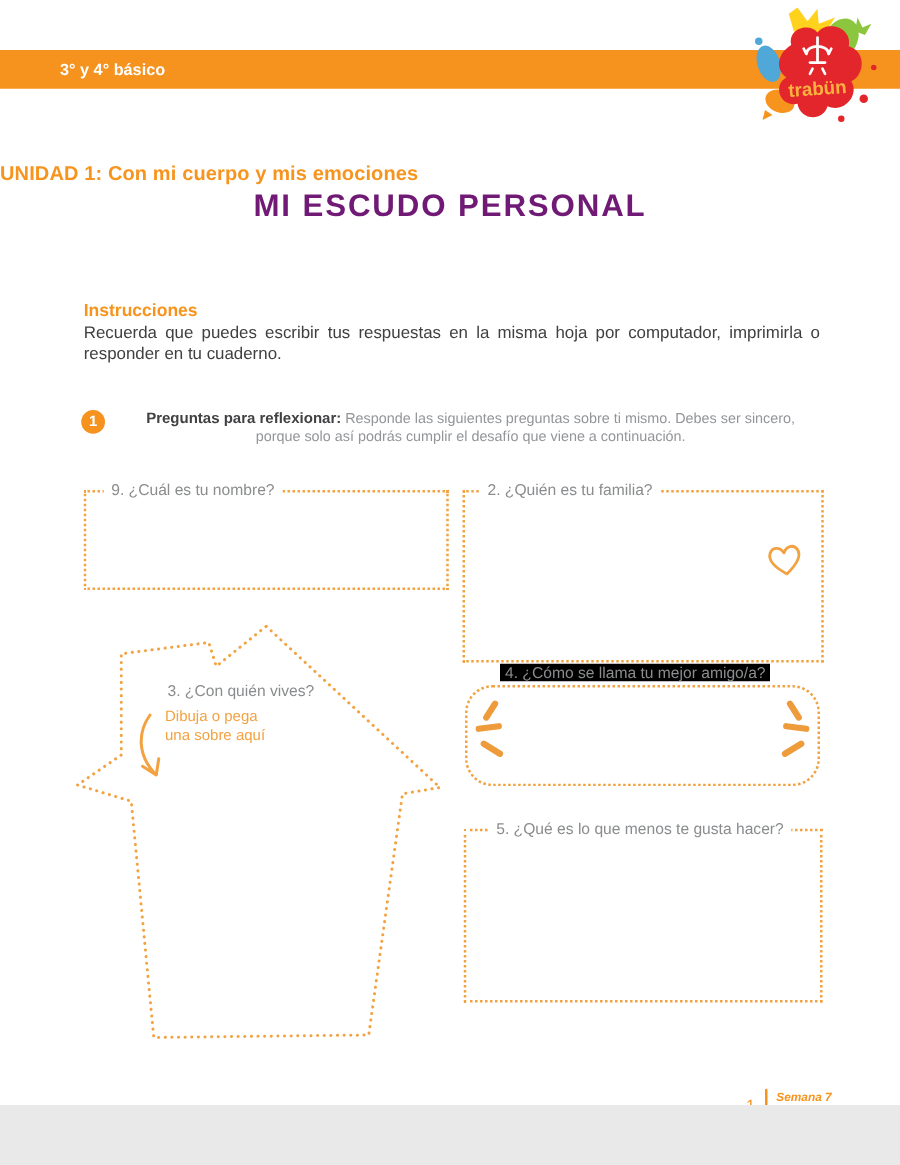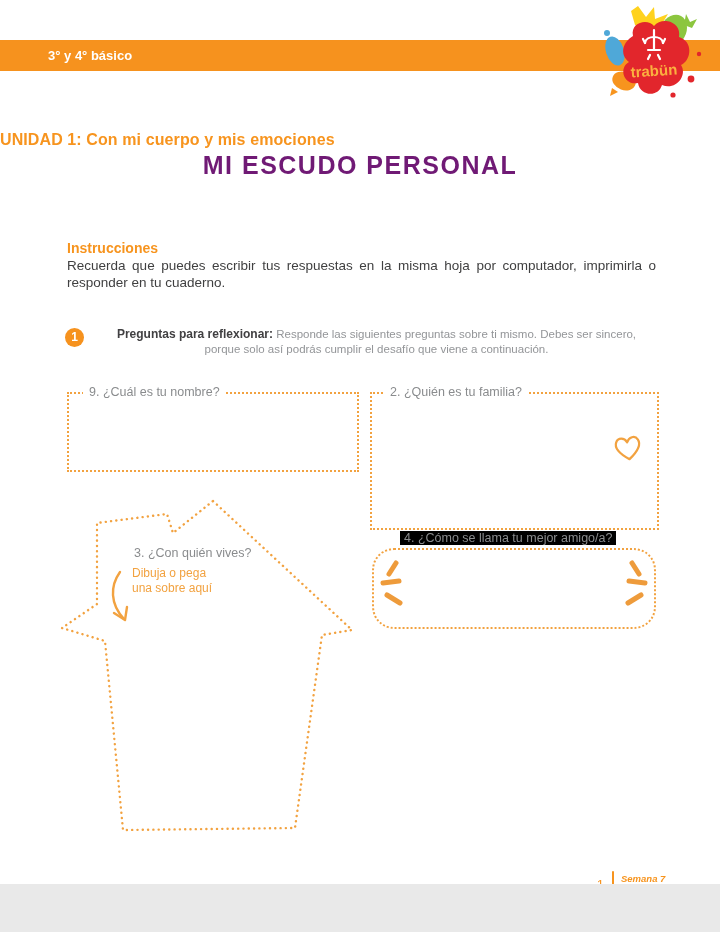--- a/index.html
+++ b/index.html
@@ -129,20 +129,23 @@
         <line x1="22" y1="13" x2="15" y2="24"></line>
         <line x1="9" y1="33" x2="25" y2="31"></line>
         <line x1="13" y1="45" x2="26" y2="53"></line>
         <line x1="258" y1="13" x2="265" y2="24"></line>
         <line x1="271" y1="33" x2="255" y2="31"></line>
         <line x1="267" y1="45" x2="254" y2="53"></line>
       </g>
     </svg>
   </div>
 
+  <div class="dot-box box5">
+    <span class="box-label" style="left:18px;">5. ¿Qué es lo que menos te gusta hacer?</span>
+  </div>
 
   <div class="foot-num">1</div>
   <div class="foot-divider"></div>
   <div class="foot-meta">
     <div>Semana 7</div>
     <div>3° y 4° básico</div>
   </div>
 
 </div>
 

